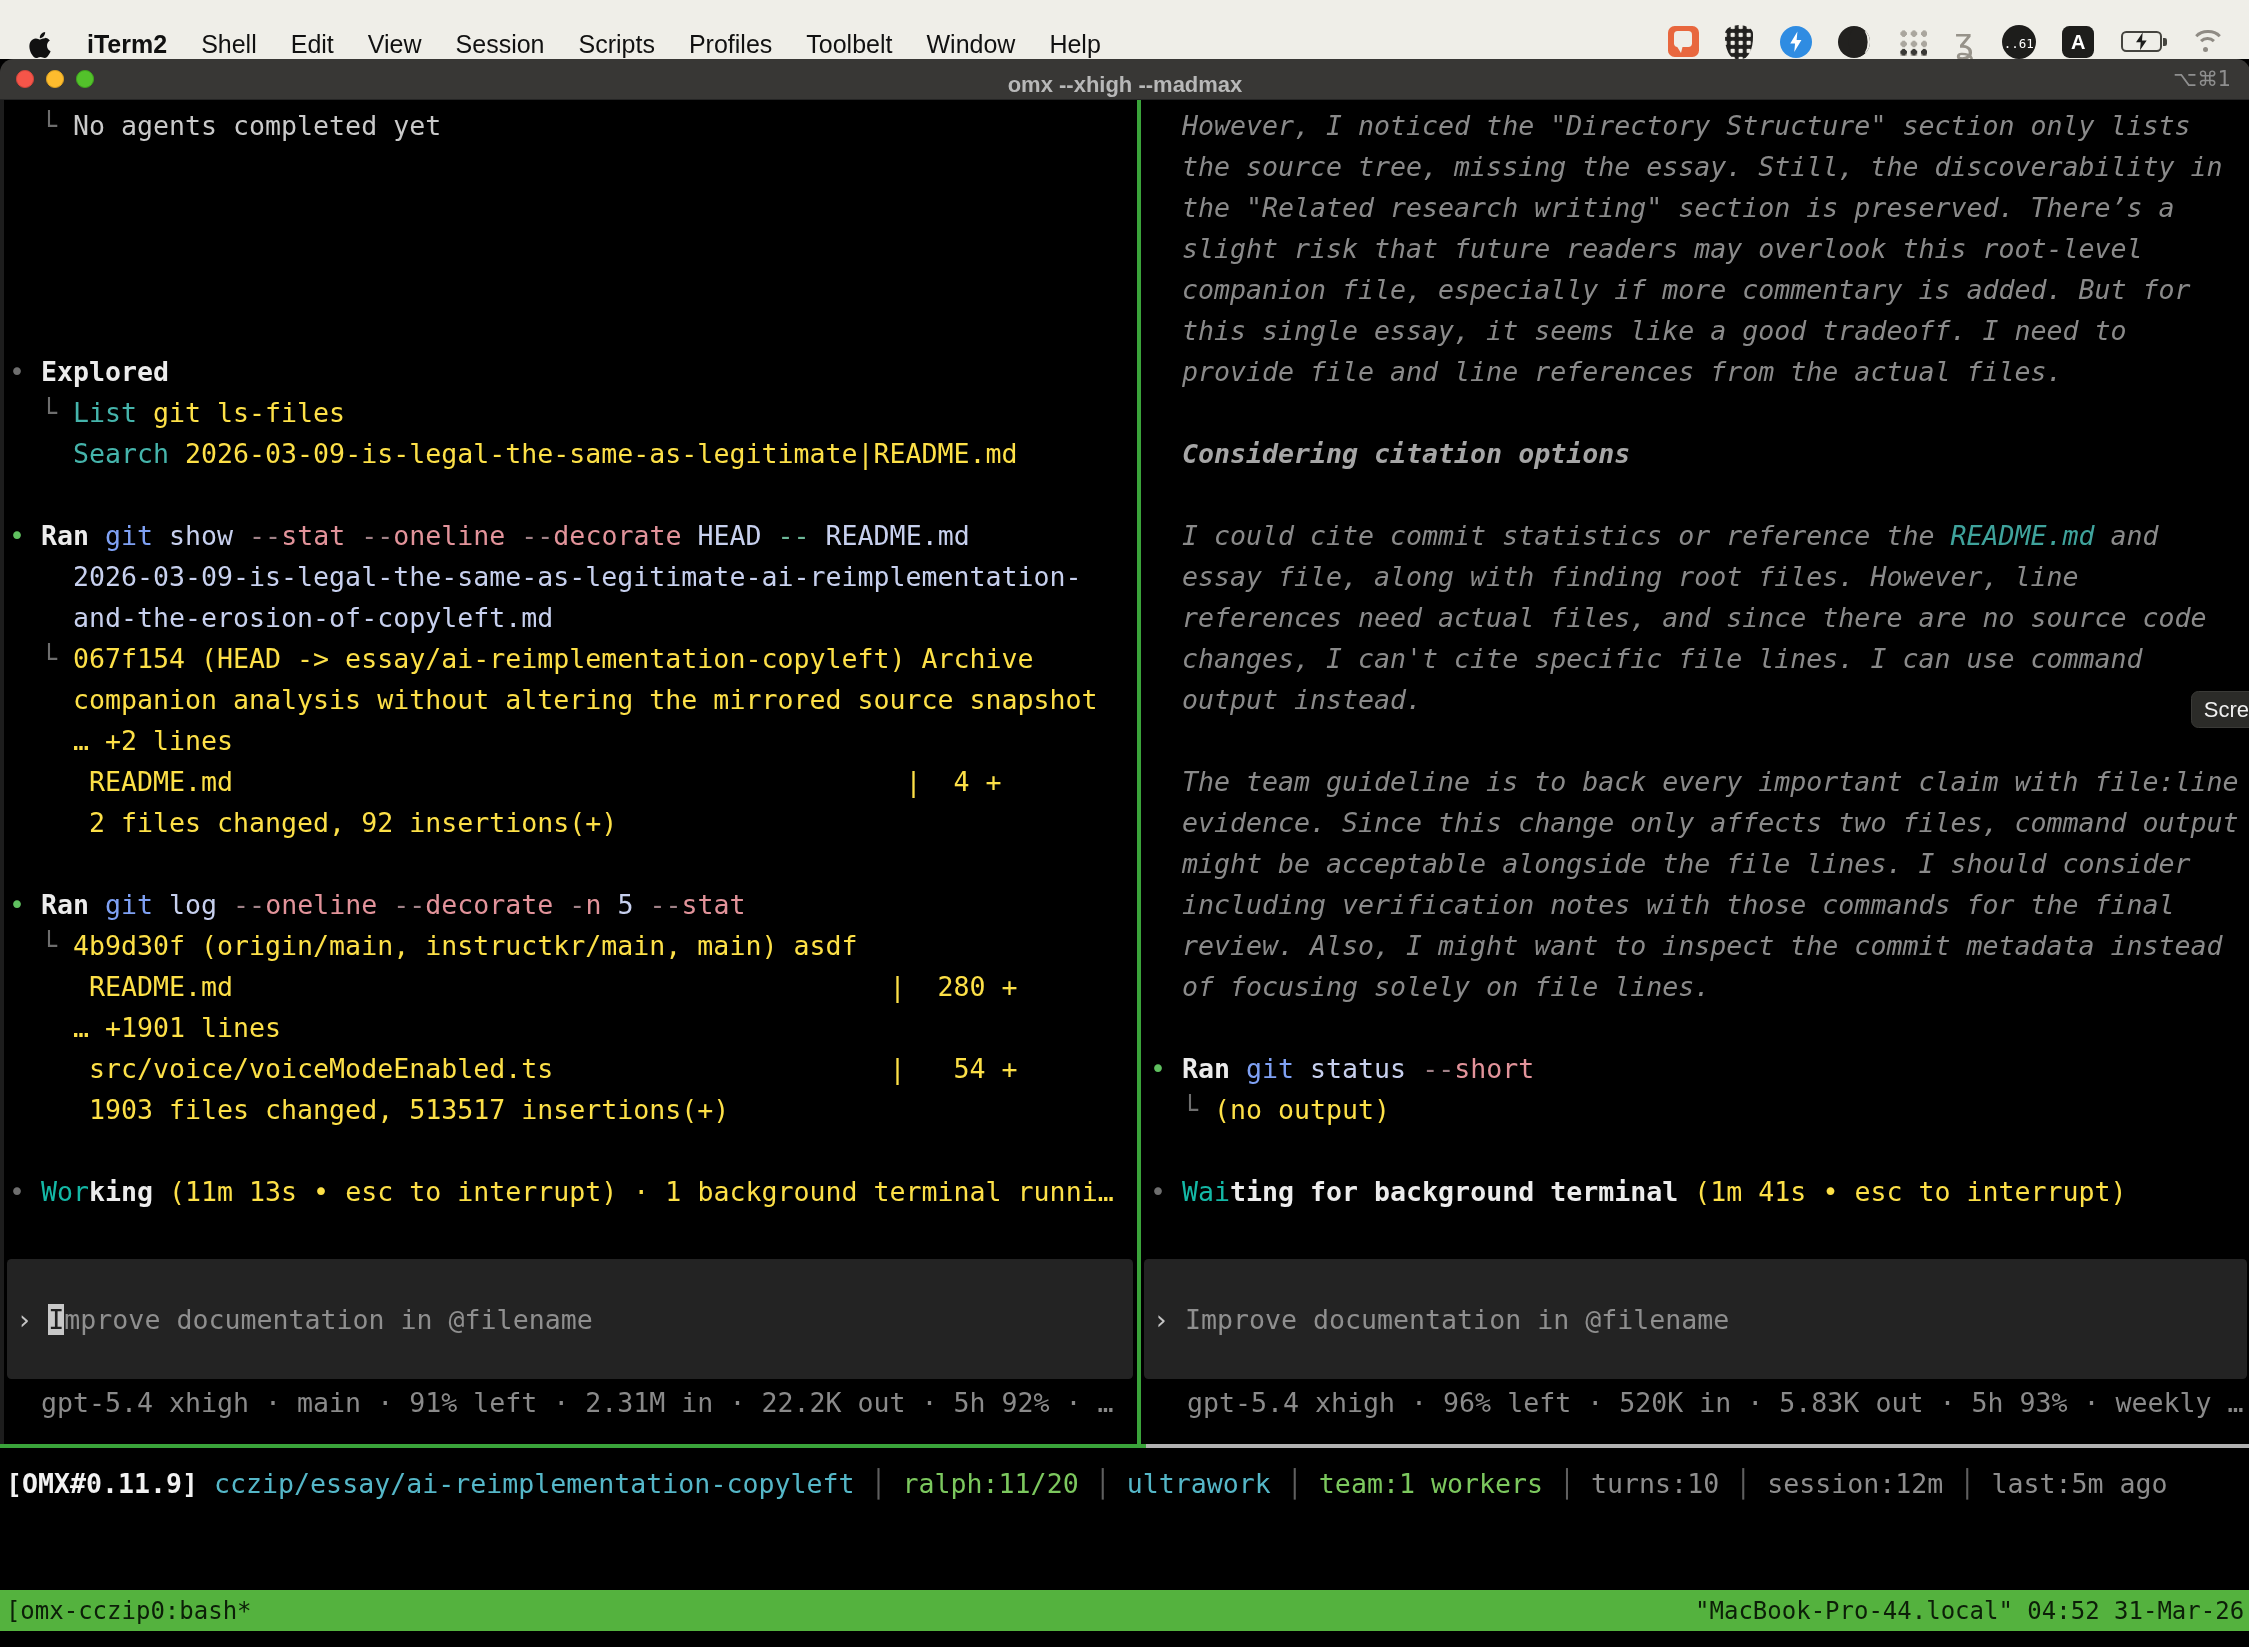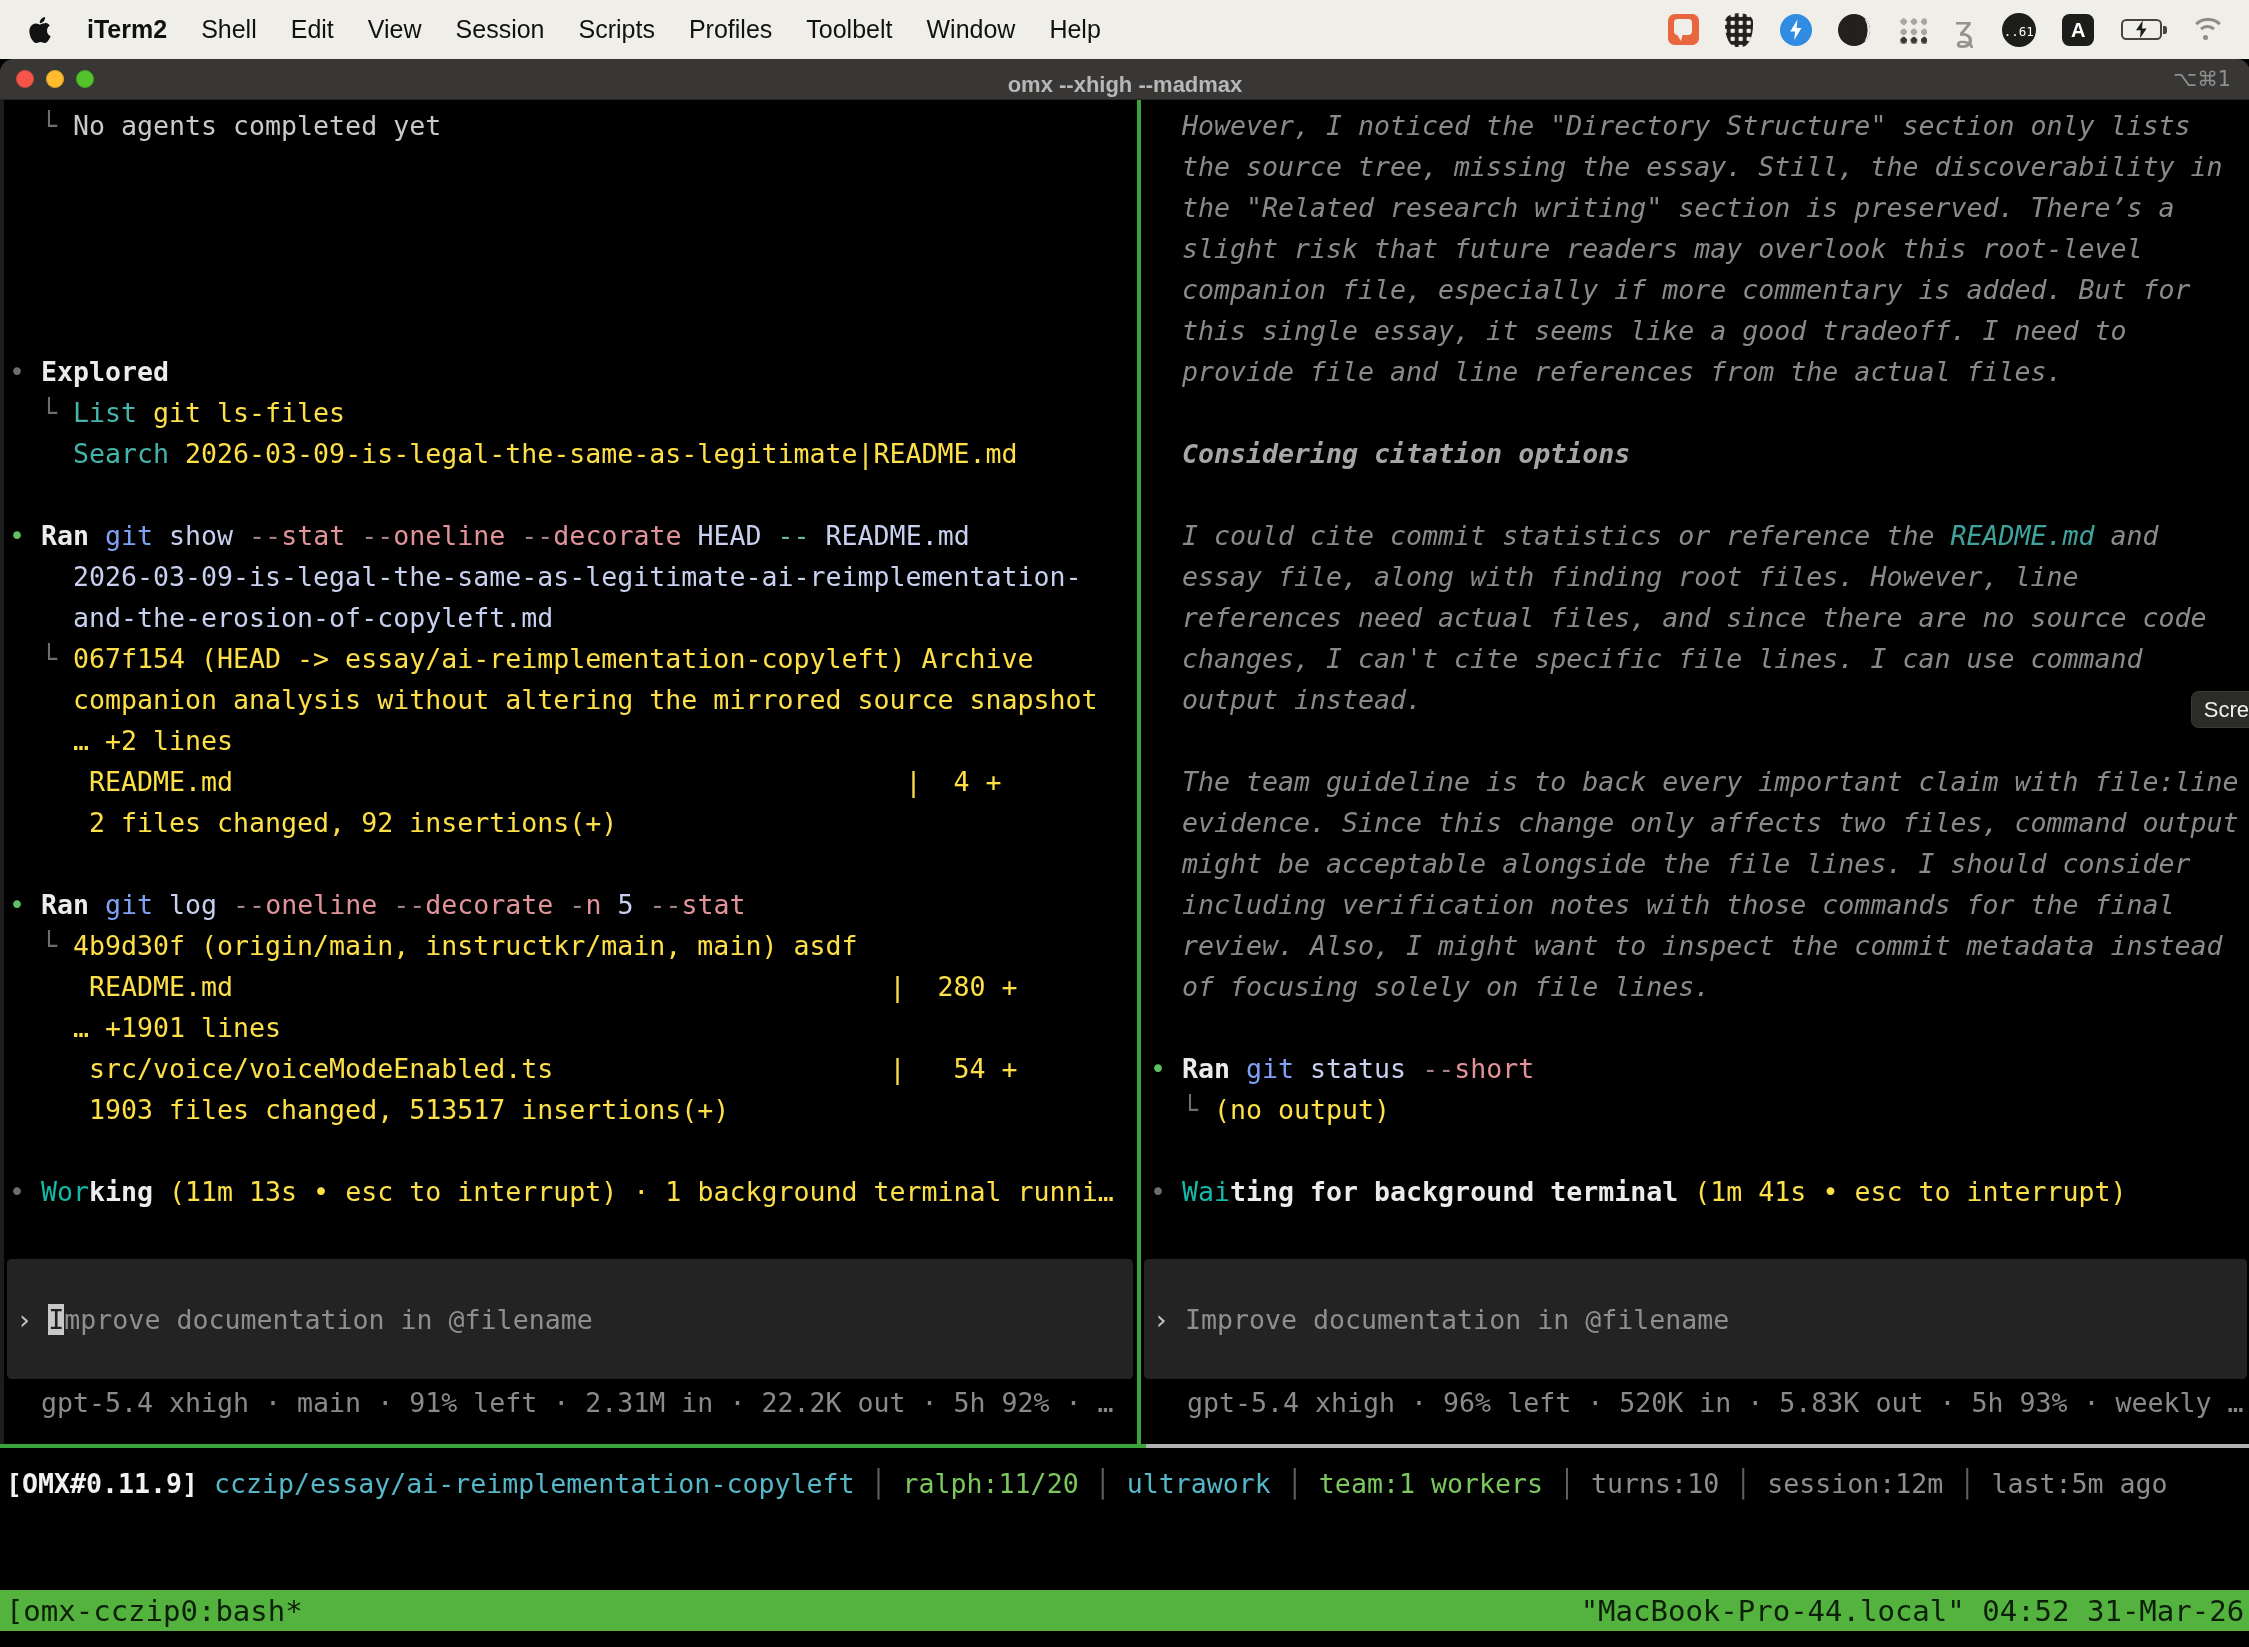--- a/index.html
+++ b/index.html
@@ -1,21 +1,21 @@
 <!DOCTYPE html>
 <html style="font-size:11.8px"><head>
 <meta charset="utf-8">
 <style>
   * { margin:0; padding:0; box-sizing:border-box; }
   html,body { width:2250px; height:1648px; background:#000; overflow:hidden;
               font-family:"DejaVu Sans Mono", monospace; }
 
   
   .menubar { position:absolute; left:0; top:0; width:2250px; height:59px;
-             background:#efeee8; display:flex; align-items:center;
+             background:#efeee8; display:flex; align-items:flex-end;
              font-family:"Liberation Sans", sans-serif; font-size:25px; color:#111; }
   .menu-left { display:flex; align-items:center; gap:34px; padding-left:28px; }
   .apple { width:25px; height:29.5px; display:inline-block; }
   .menu-item { white-space:nowrap; }
   .menu-item.bold { font-weight:bold; }
   .menu-right { margin-left:auto; display:flex; align-items:center; gap:26.6px; padding-right:29.5px; }
 
   
   .icon { display:inline-block; position:relative; }
   .icon-chat-app { width:31px; height:31px; background:#e8673e; border-radius:6.6px; }
@@ -118,21 +118,21 @@
   .s-pr{color:#c4c4c4} .s-ip{color:#8f8f8f}
   .s-cur{background:#c8c8c8;color:#202020}
   .s-st{color:#8a8a8a}
   .s-ow{color:#f2f2f2;font-weight:bold} .s-oc{color:#55b7c8} .s-ogr{color:#7cc85e}
   .s-od{color:#5f5f5f} .s-og{color:#8d8d8d}
 
   .omxline { position:absolute; left:5.9px; top:1363px; width:2244px; }
 
   .tmuxbar { position:absolute; left:0; top:1490px; width:2250px; height:41px; background:#54b23e;
              display:flex; align-items:center; justify-content:space-between;
-             font-size:29px; color:#0c1f08; padding:0 5.9px; white-space:pre; }
+             font-size:24px; color:#0c1f08; padding:0 5.9px; white-space:pre; }
 
   .overlay-btn { position:absolute; left:2191px; top:591px; width:66px; height:37px;
                  background:#2b2b28; border:0.7px solid #3a3a37; border-radius:7.4px;
                  color:#f0f0f0; font-family:"Liberation Sans", sans-serif; font-size:22px;
                  display:flex; align-items:center; padding-left:11.8px; overflow:hidden; }
 </style>
 </head>
 <body>
 
 <div class="menubar">

